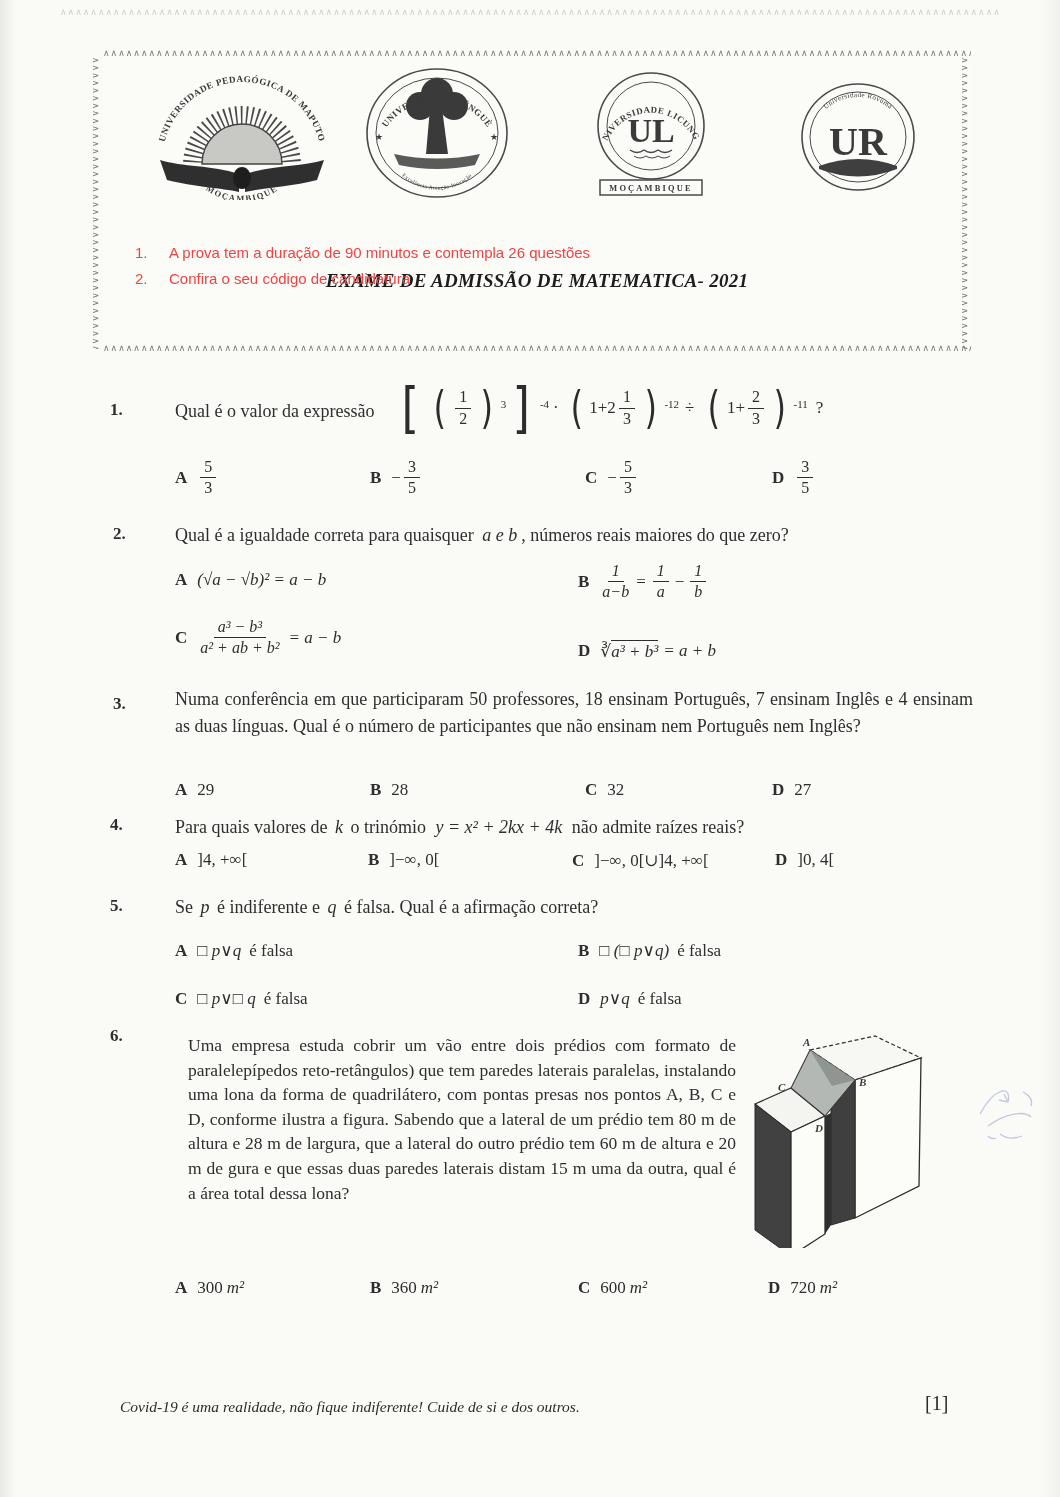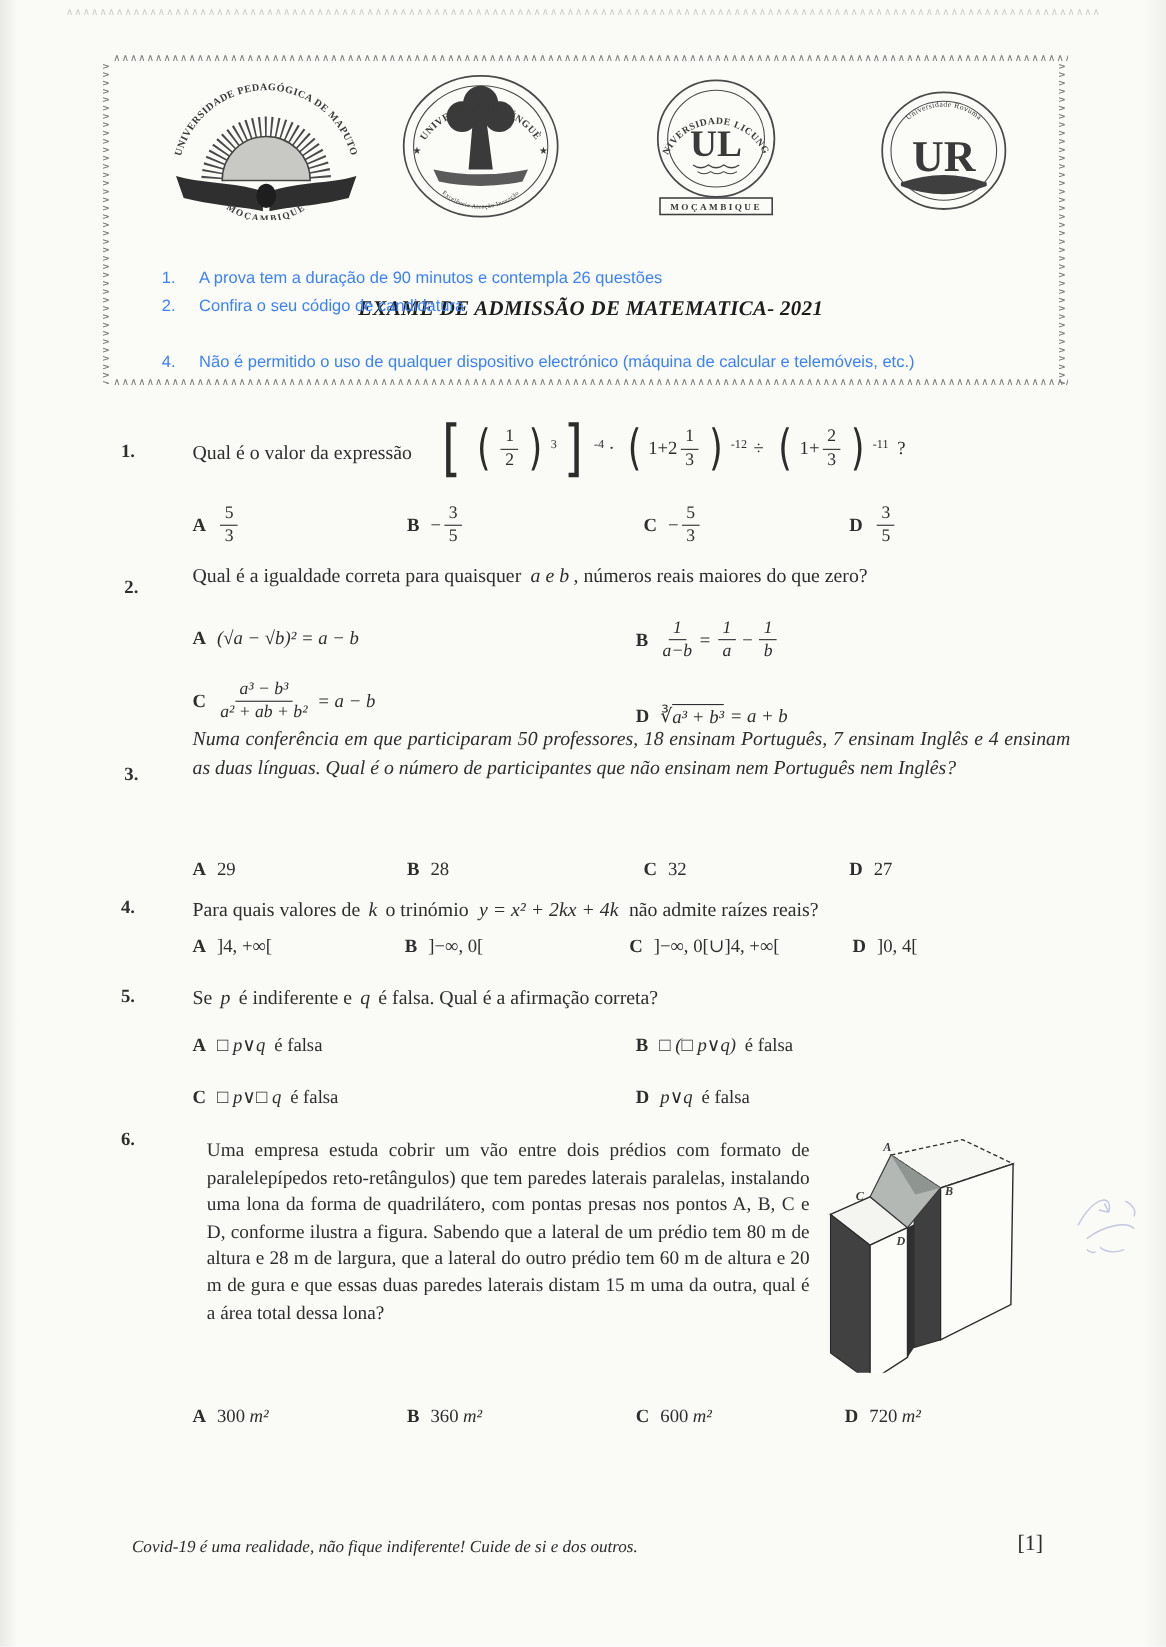--- a/index.html
+++ b/index.html
@@ -15,22 +15,22 @@
       letter-spacing:1px;color:#777;white-space:nowrap;overflow:hidden;line-height:8px;height:9px;}
   .zz-top{left:0;top:-8px;width:868px;}
   .zz-bot{left:0;top:287px;width:868px;}
   .zz-left{left:-3px;top:0;width:292px;transform-origin:0 0;transform:rotate(90deg);}
   .zz-right{left:866px;top:0;width:292px;transform-origin:0 0;transform:rotate(90deg);}
   .zz-page{opacity:.35;}
   .committee{left:0;top:188px;width:868px;text-align:center;
     font-family:"Liberation Sans","DejaVu Sans",sans-serif;font-weight:700;font-size:20px;color:#161616;}
   .examtitle{left:0;top:213px;width:868px;text-align:center;
     font-weight:700;font-style:italic;font-size:19px;color:#1d1d1d;letter-spacing:.3px;}
-  .instr-row{position:absolute;left:44px;font-family:"Liberation Sans","DejaVu Sans",sans-serif;
-    font-size:15px;color:#3b82f6;}
+  .instr-row{position:absolute;left:32px;font-family:"Liberation Sans","DejaVu Sans",sans-serif;
+    font-size:15px;color:#ef4444;}
   .instr-num{display:inline-block;width:34px;}
   
   .qnum{font-weight:700;font-size:17px;}
   .qtext{font-size:18px;}
   .just{text-align:justify;}
   .optlabel{font-weight:700;font-size:17px;padding-right:10px;}
   .mi{font-style:italic;}
   .opt{position:absolute;display:flex;align-items:center;font-size:17px;}
   
   .frac{display:inline-flex;flex-direction:column;align-items:center;
@@ -135,23 +135,20 @@
   </svg>
 
   <div class="abs examtitle">EXAME DE ADMISSÃO DE MATEMATICA- 2021</div>
 
   <div class="instr-row" style="top:187px;">
     <span class="instr-num">1.</span><span>A prova tem a duração de 90 minutos e contempla 26 questões</span>
   </div>
   <div class="instr-row" style="top:213px;">
     <span class="instr-num">2.</span><span>Confira o seu código de candidatura</span>
   </div>
-  <div class="instr-row" style="top:264px;">
-    <span class="instr-num">4.</span><span>Não é permitido o uso de qualquer dispositivo electrónico (máquina de calcular e telemóveis, etc.)</span>
-  </div>
 </div>
 
 <div class="abs qnum" style="left:110px;top:400px;">1.</div>
 <div class="abs qtext" style="left:175px;top:401px;">Qual é o valor da expressão</div>
 <div class="abs formula" style="left:392px;top:375px;height:66px;">
   <span class="bk">[</span>
     <span class="bp">(</span>
     <span class="frac">
       <span class="num">1</span>
       <span class="den">2</span>
@@ -208,21 +205,21 @@
 <div class="opt" style="left:772px;top:458px;">
   <span class="optlabel">D</span>
   <span></span>
   <span class="frac">
       <span class="num">3</span>
       <span class="den">5</span>
     </span>
 </div>
 
 <div class="abs qnum" style="left:113px;top:524px;">2.</div>
-<div class="abs qtext" style="left:175px;top:513px;width:800px;">
+<div class="abs qtext" style="left:175px;top:525px;width:800px;">
   <span>Qual é a igualdade correta para quaisquer</span>
   <span class="mi" style="padding:0 4px;">a e b</span><span>, números reais maiores do que zero?</span>
 </div>
 <div class="opt" style="left:175px;top:570px;">
   <span class="optlabel">A</span>
   <span class="mathstr">(√a − √b)² = a − b</span>
 </div>
 <div class="opt" style="left:578px;top:562px;">
   <span class="optlabel">B</span>
   <span class="frac mathstr">
@@ -249,21 +246,21 @@
   <span class="mathstr" style="padding-left:6px;">= a − b</span>
 </div>
 <div class="opt" style="left:578px;top:640px;">
   <span class="optlabel">D</span>
   <span class="mathstr" style="font-style:normal;">∛</span>
     <span class="ovl mathstr">a³ + b³</span>
   <span class="mathstr" style="padding-left:5px;">= a + b</span>
 </div>
 
 <div class="abs qnum" style="left:113px;top:694px;">3.</div>
-<div class="abs qtext just" style="left:175px;top:658px;width:798px;line-height:26.5px;font-style:italic;">Numa conferência em que participaram 50 professores, 18 ensinam Português, 7 ensinam Inglês e 4 ensinam as duas línguas. Qual é o número de participantes que não ensinam nem Português nem Inglês?</div>
+<div class="abs qtext just" style="left:175px;top:686px;width:798px;line-height:26.5px;">Numa conferência em que participaram 50 professores, 18 ensinam Português, 7 ensinam Inglês e 4 ensinam as duas línguas. Qual é o número de participantes que não ensinam nem Português nem Inglês?</div>
 <div class="opt" style="left:175px;top:780px;">
   <span class="optlabel">A</span>
   <span>29</span>
 </div>
 <div class="opt" style="left:370px;top:780px;">
   <span class="optlabel">B</span>
   <span>28</span>
 </div>
 <div class="opt" style="left:585px;top:780px;">
   <span class="optlabel">C</span>

